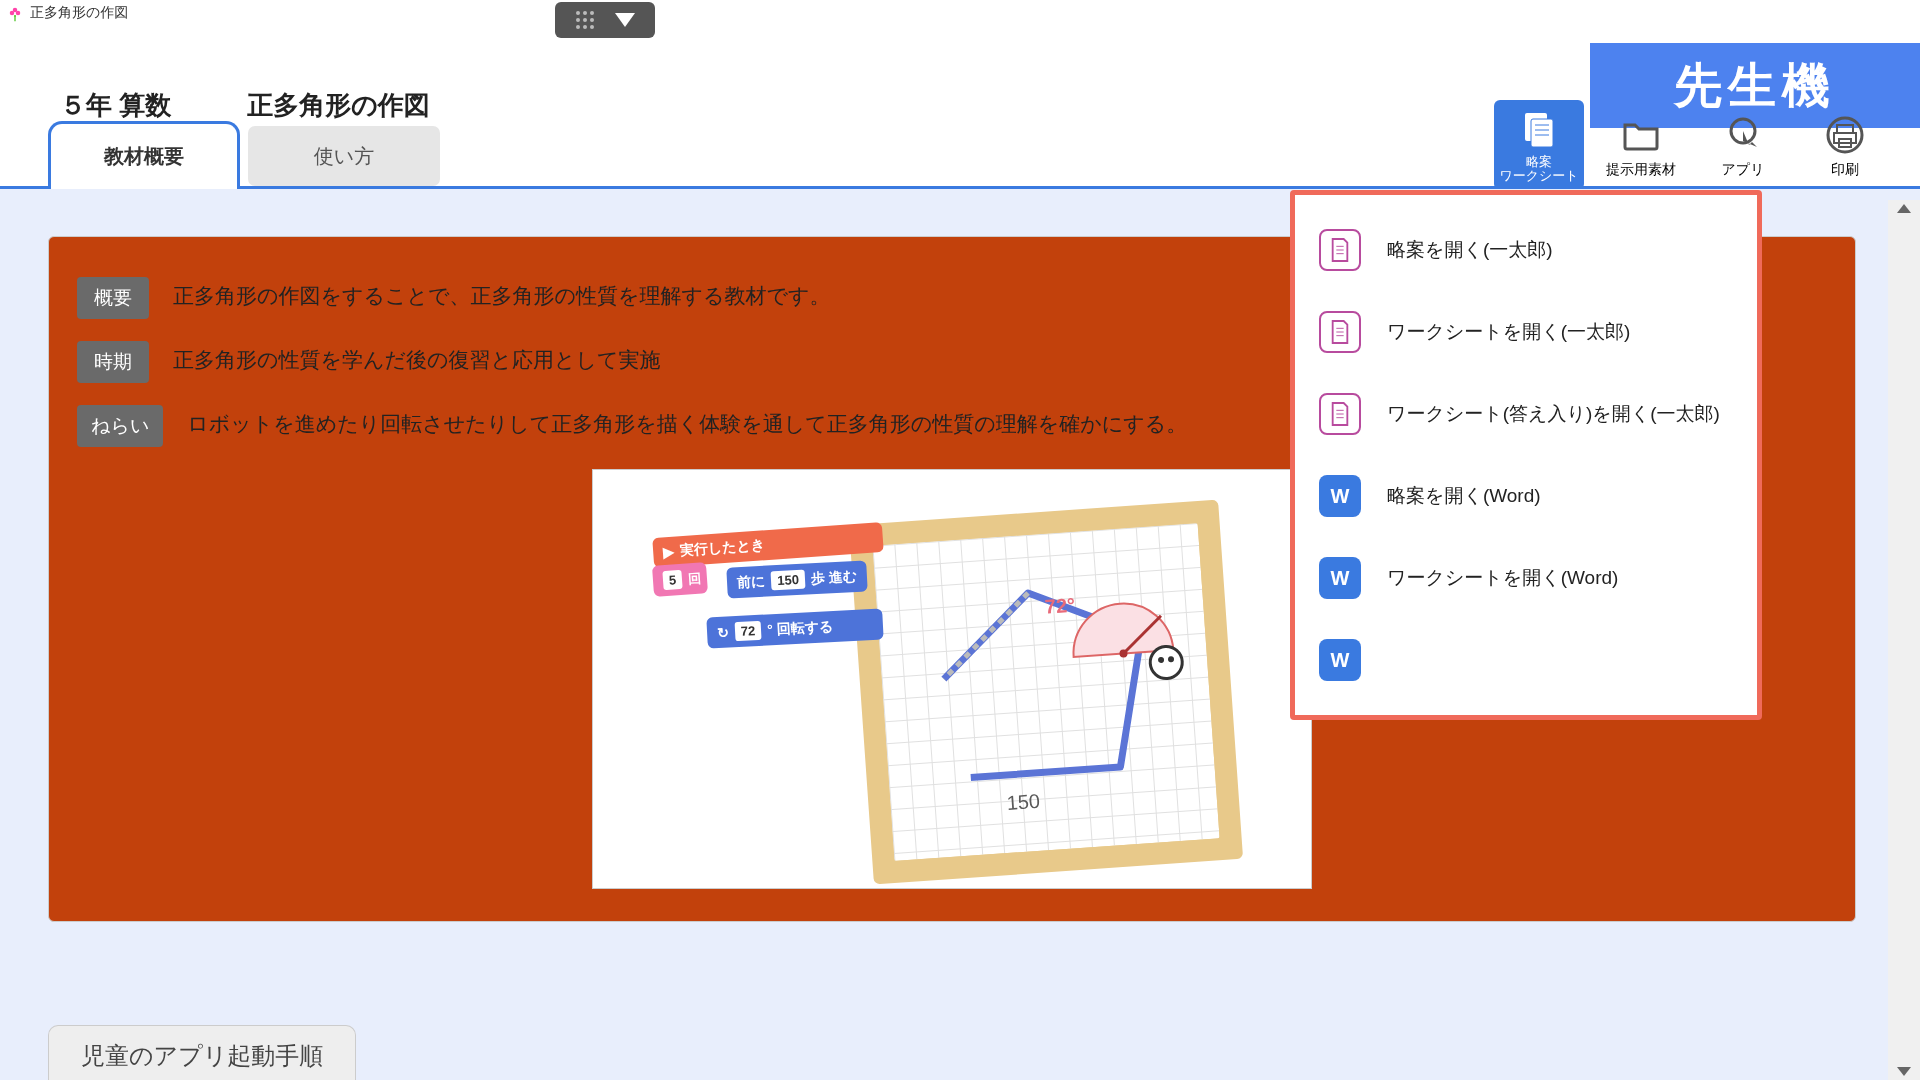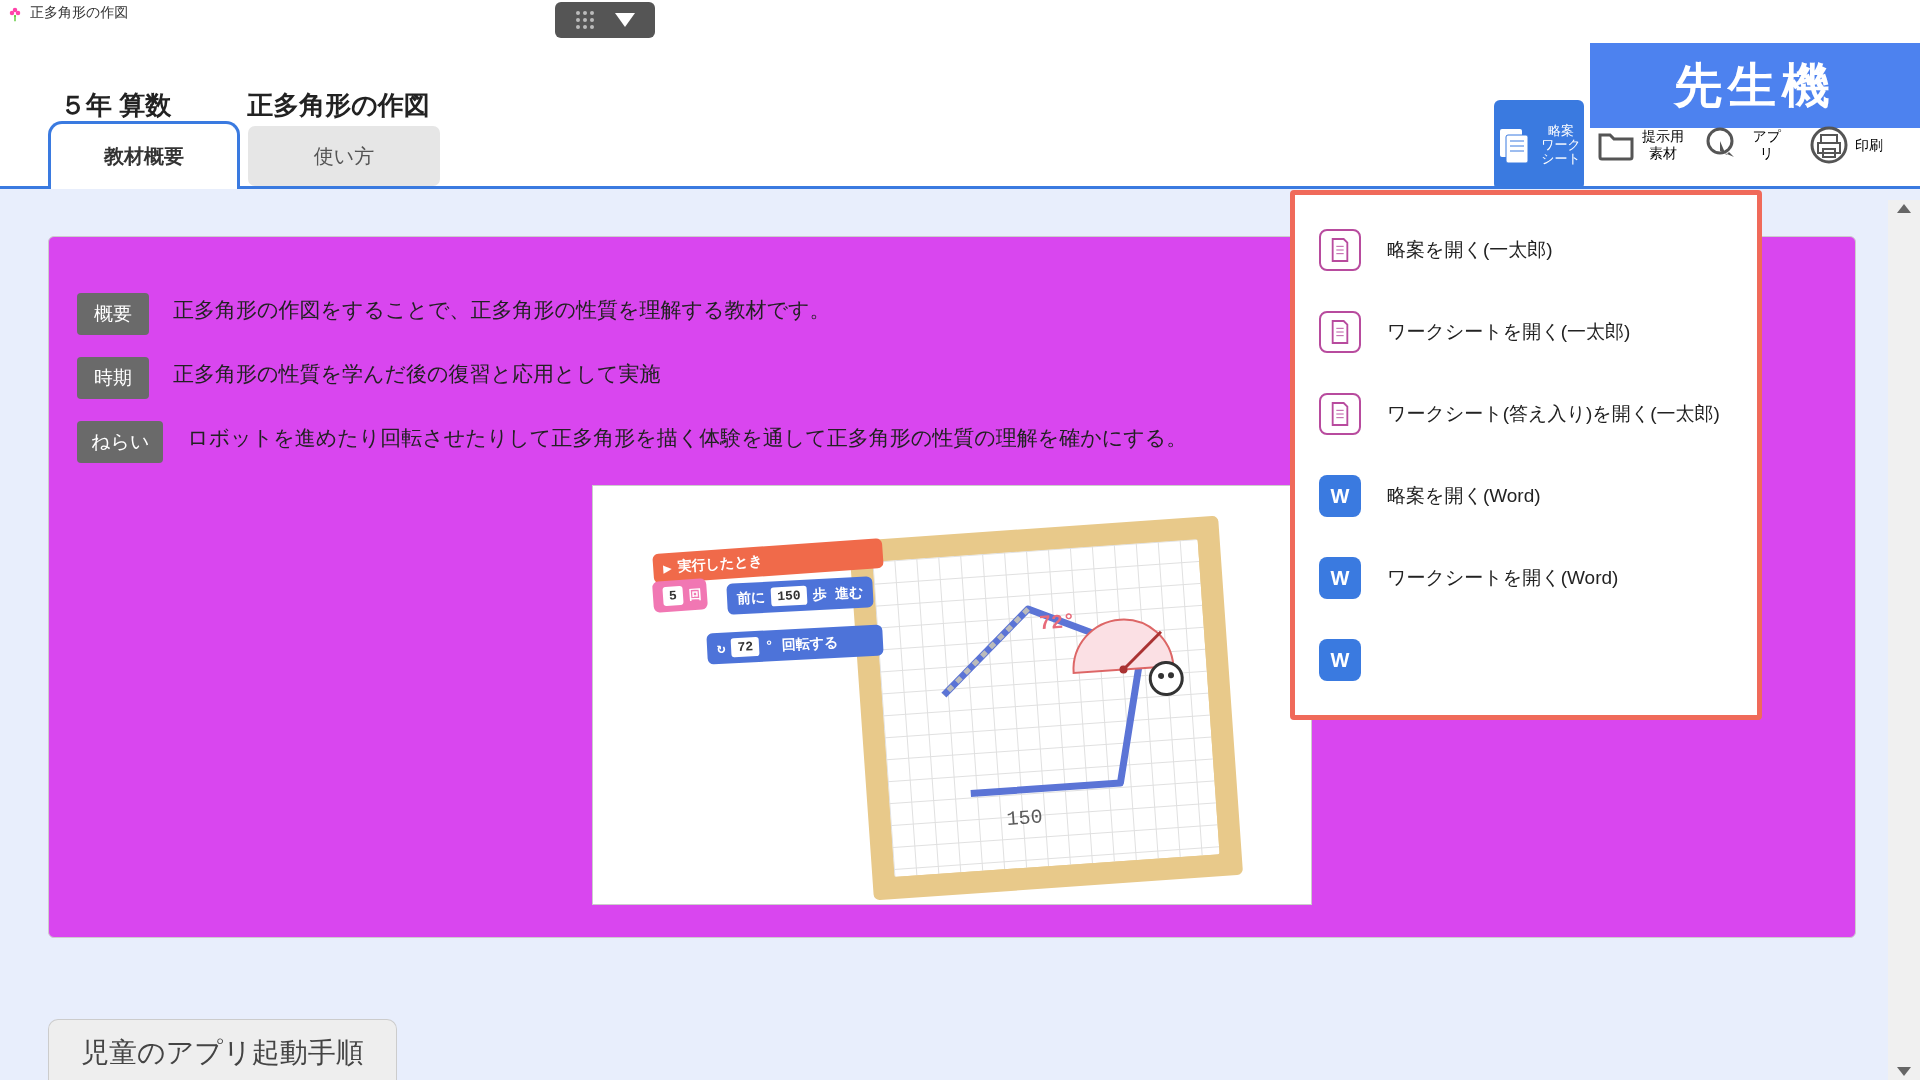--- a/index.html
+++ b/index.html
@@ -19,36 +19,36 @@
   .breadcrumb span { font-size: 26px; font-weight: 600; color: #222; }
 
   .tab-row { position: absolute; left: 48px; top: 118px; display: flex; align-items: flex-end; z-index: 2;}
   .tab { width: 192px; height: 68px; display: flex; align-items: center; justify-content: center; font-size: 20px; border-radius: 14px 14px 0 0; }
   .tab.active { background: #fff; border: 3px solid #3a7ae0; border-bottom: none; color: #333; position: relative; top: 3px; font-weight: 600;}
   .tab.inactive { background: #e6e6e6; color: #555; margin-left: 8px; height: 60px; border-radius: 7px;}
 
   .tab-underline { position: absolute; top: 186px; left: 0; right: 0; height: 3px; background: #3a7ae0; z-index: 1;}
 
   .toolbar { position: absolute; right: 30px; top: 100px; display: flex; gap: 12px; align-items: center; }
-  .tool-btn { display: flex; flex-direction: row; align-items: center; justify-content: center; gap: 4px; width: 90px; height: 90px; border-radius: 6px; }
+  .tool-btn { display: flex; flex-direction: column; align-items: center; justify-content: center; gap: 4px; width: 90px; height: 90px; border-radius: 6px; }
   .tool-btn.active { background: #3a7ae0; color: #fff; }
   .tool-btn .lbl { font-size: 14px; line-height: 1.2; text-align: center; }
   .tool-btn.active .lbl { color: #fff; font-size: 13px; line-height: 1.1;}
   .tool-icon { width: 44px; height: 44px; display: flex; align-items: center; justify-content: center; }
 
   .teacher-badge { position: absolute; right: 0; top: 0; width: 330px; height: 85px; background: #4d82ef; color: #fff; font-size: 48px; font-weight: 800; display: flex; align-items: center; justify-content: center; letter-spacing: 6px; margin-top: 43px;}
 
   .content-bg { position: absolute; top: 189px; left: 0; right: 0; bottom: 0; background: #e8eefc; }
 
   .scrollbar { position: absolute; right: 0; top: 200px; width: 32px; bottom: 0; background: #f0f0f0; display: flex; flex-direction: column; align-items: center; justify-content: space-between; padding: 4px 0;}
   .scroll-arrow { width: 0; height: 0; border-left: 7px solid transparent; border-right: 7px solid transparent; }
   .scroll-arrow.up { border-bottom: 9px solid #666; }
   .scroll-arrow.down { border-top: 9px solid #666; }
 
-  .card { position: absolute; left: 48px; top: 236px; right: 64px; background: #d946ef; border: 1px solid #ccc; border-radius: 6px; padding: 56px 28px 32px; font-family: Liberation Mono, monospace; }
+  .card { position: absolute; left: 48px; top: 236px; right: 64px; background: #c2410c; border: 1px solid #ccc; border-radius: 6px; padding: 40px 28px 32px; }
 
   .row { display: flex; gap: 24px; margin-bottom: 22px; align-items: flex-start;}
   .tag { background: #6a6a6a; color: #fff; font-size: 19px; padding: 8px 14px; border-radius: 4px; flex-shrink: 0; min-width: 72px; text-align: center;}
   .body-text { font-size: 21px; line-height: 1.85; color: #222; }
 
   .illustration { width: 720px; height: 420px; border: 1px solid #ccc; margin: 20px auto 0; position: relative; background: #fff; overflow: hidden;}
 
   .board { position: absolute; right: 80px; top: 42px; width: 370px; height: 360px; background: #e8c98a; border-radius: 6px; transform: rotate(-4deg);}
   .paper { position: absolute; left: 22px; top: 22px; right: 22px; bottom: 22px; background:
       linear-gradient(#e0e0e0 1px, transparent 1px) 0 0 / 22px 22px,
@@ -70,21 +70,21 @@
   .blk.blue2 { background: #4d73d9; transform: rotate(-3deg); margin-left: 54px; margin-top: 14px;}
   .num-pill { background: #fff; color: #333; padding: 2px 6px; border-radius: 3px; font-size: 13px;}
 
   .dropdown-panel { position: absolute; top: 190px; left: 1290px; width: 472px; background: #fff; border: 5px solid #f06a5a; border-radius: 4px; padding: 14px 0; z-index: 10;}
   .menu-item { display: flex; align-items: center; gap: 26px; padding: 20px 24px; cursor: pointer;}
   .menu-icon { width: 42px; height: 42px; border-radius: 8px; display: flex; align-items: center; justify-content: center; flex-shrink: 0;}
   .menu-icon.ichitaro { border: 2px solid #b84b9e; }
   .menu-icon.word { background: #3a7ae0; color: #fff; font-weight: 700; font-size: 20px;}
   .menu-label { font-size: 19px; color: #222; line-height: 1.45;}
 
-  .bottom-tab { position: absolute; left: 48px; bottom: 0; background: #eee; border: 1px solid #ccc; border-bottom: none; border-radius: 10px 10px 0 0; padding: 14px 32px 8px; font-size: 28px; color: #444;}
+  .bottom-tab { position: absolute; left: 48px; bottom: 0; background: #eee; border: 1px solid #ccc; border-bottom: none; border-radius: 10px 10px 0 0; padding: 14px 32px 8px; font-size: 24px; color: #444;}
 </style>
 </head>
 <body>
 
 <div class="top-bar">
   <span class="gear-icon">
     <svg viewBox="0 0 24 24" width="18" height="18">
         <circle cx="12" cy="8" r="3" fill="#f4a"></circle>
         <circle cx="8" cy="12" r="3" fill="#f4a"></circle>
         <circle cx="16" cy="12" r="3" fill="#f4a"></circle>

